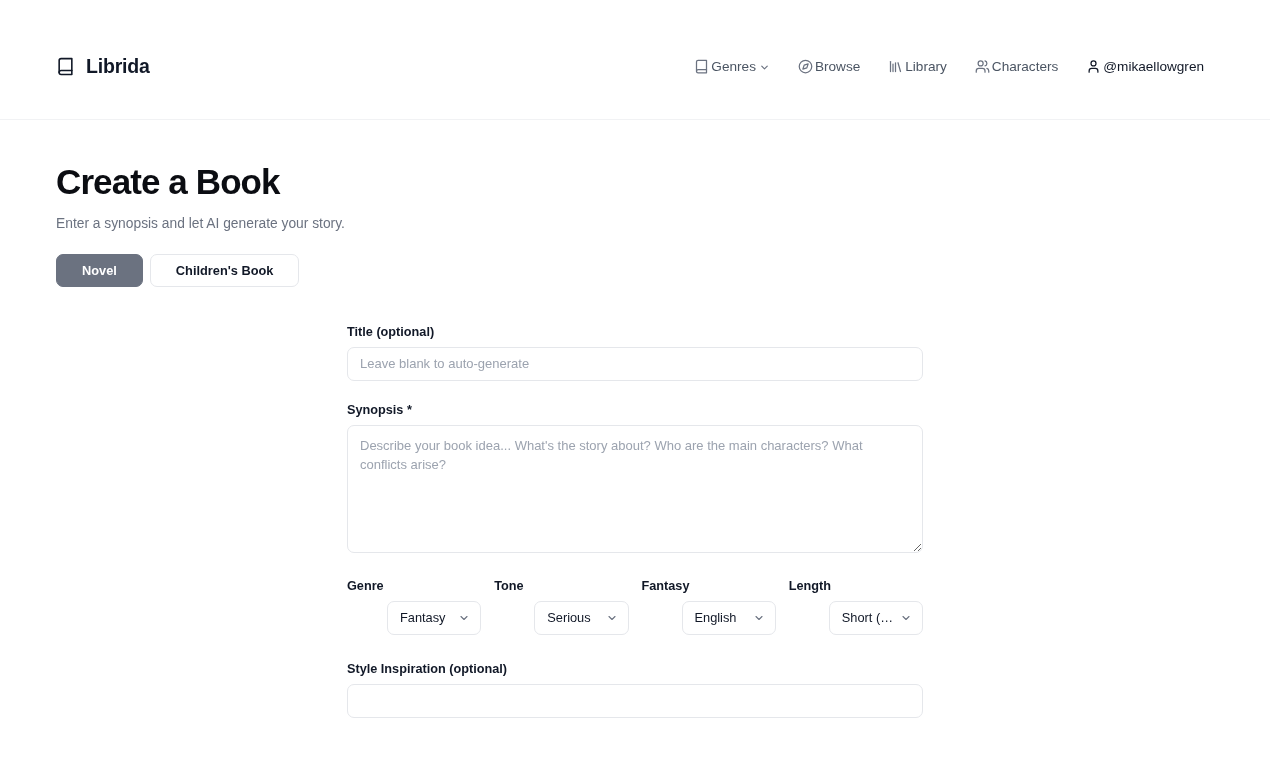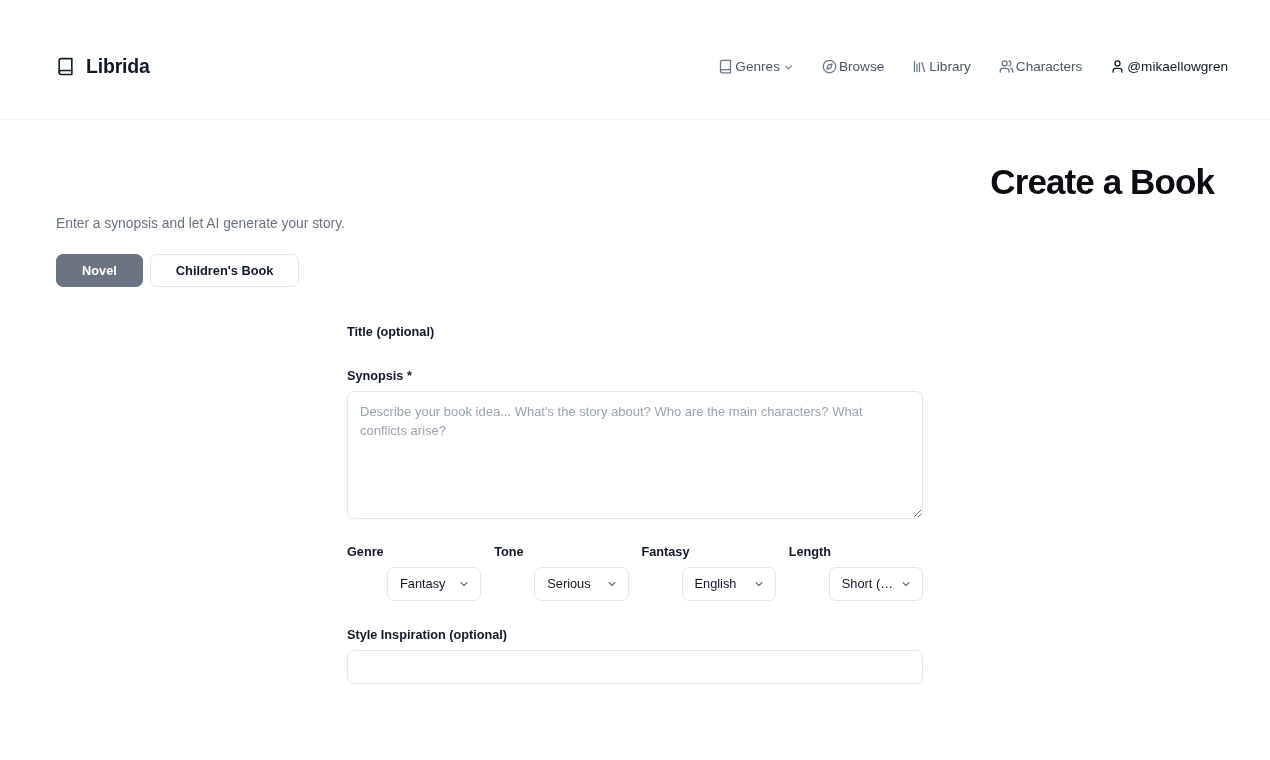--- a/index.html
+++ b/index.html
@@ -17,21 +17,21 @@
     -webkit-font-smoothing: antialiased;
   }
 
   
   .header {
     position: relative;
     height: 120px;
     display: flex;
     align-items: center;
     justify-content: space-between;
-    padding: 0 28px 0 56px;
+    padding: 0 52px 0 56px;
     border-bottom: 1px solid #f1f2f4;
     background: #ffffff;
   }
 
   .brand {
     display: flex;
     align-items: center;
     gap: 11px;
     margin-top: 14px;
   }
@@ -87,21 +87,20 @@
     padding: 0 56px;
   }
 
   .page-title {
     font-size: 35px;
     font-weight: 700;
     letter-spacing: -0.9px;
     color: #0b0d12;
     margin-top: 43px;
     line-height: 1.1;
-    text-align: right;
   }
   .page-subtitle {
     font-size: 13.8px;
     color: #6b7280;
     margin-top: 14px;
   }
 
   .type-toggle {
     display: flex;
     gap: 7px;
@@ -302,20 +301,21 @@
 
   <div class="type-toggle">
     <button class="toggle-btn active">Novel</button>
     <button class="toggle-btn">Children's Book</button>
   </div>
 
   <div class="form-wrap">
 
     <div class="field">
       <label class="field-label">Title (optional)</label>
+      <input class="text-input" type="text" value="" placeholder="Leave blank to auto-generate" style="">
     </div>
 
     <div class="spacer-22"></div>
 
     <div class="field">
       <label class="field-label">Synopsis *</label>
       <textarea class="textarea" placeholder="Describe your book idea... What's the story about? Who are the main characters? What conflicts arise?" style=""></textarea>
     </div>
 
     <div class="spacer-22"></div>

